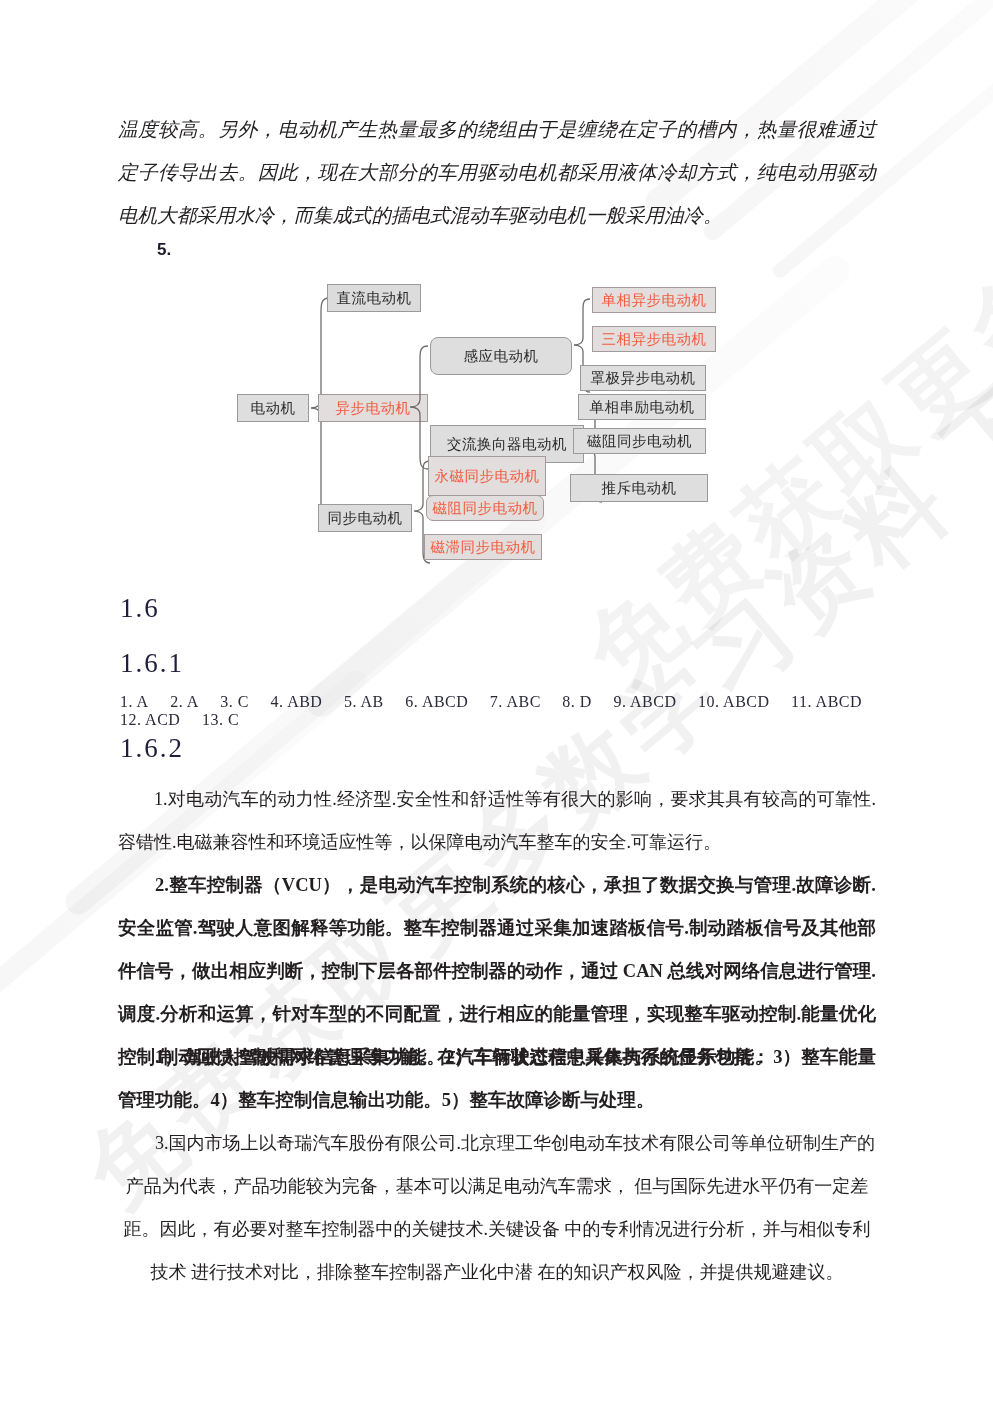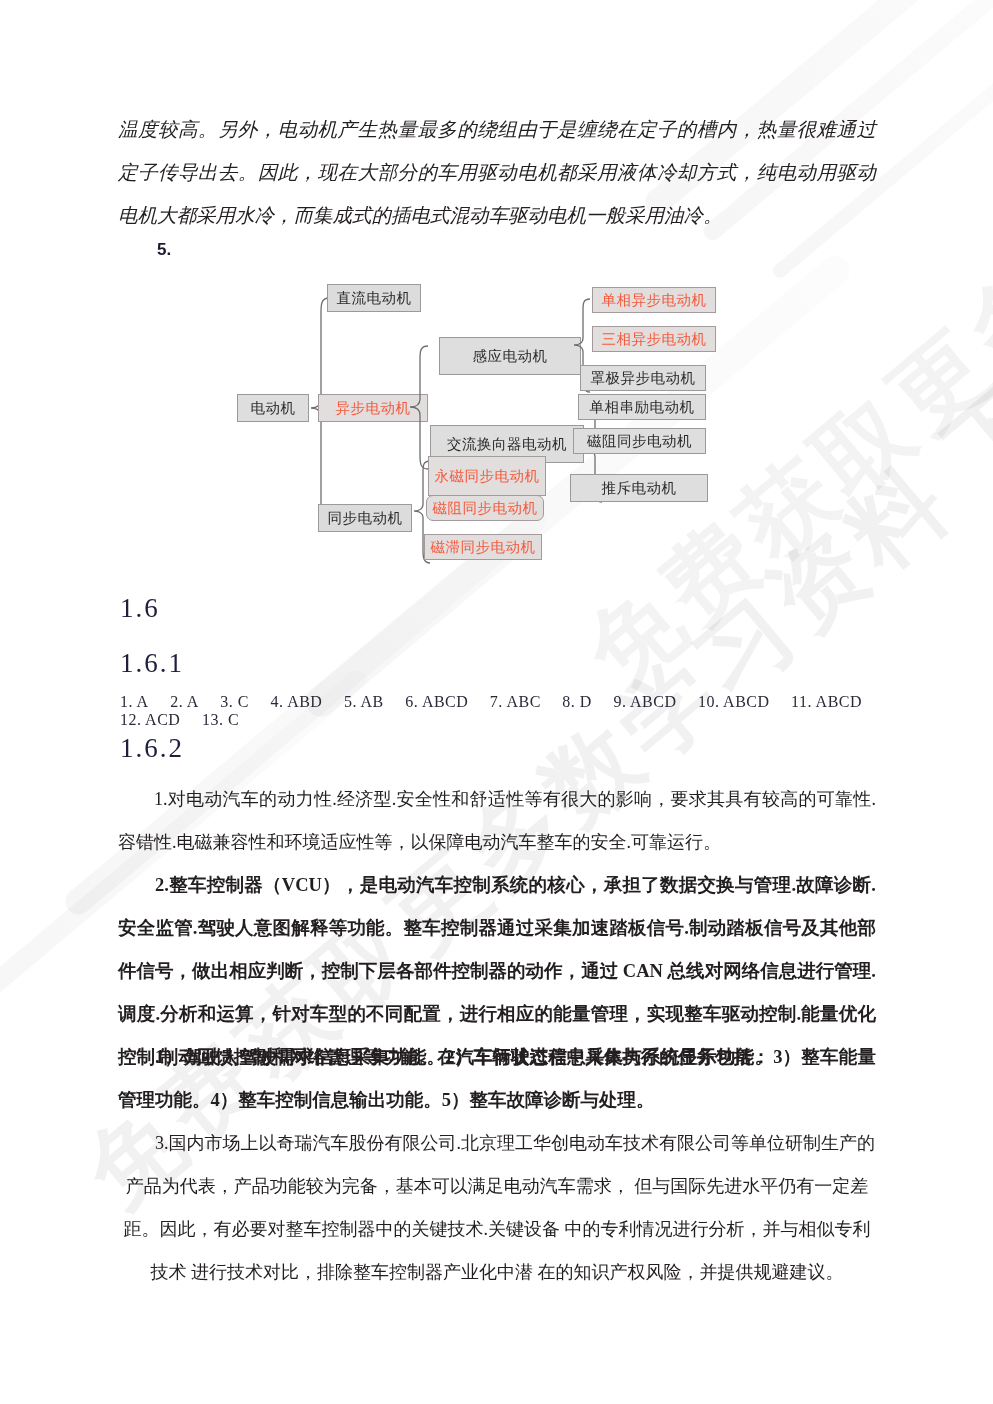--- a/index.html
+++ b/index.html
@@ -164,21 +164,21 @@
       <div class="node red" style="left:318px; top:119px; width:110px; height:28px;">异步电动机</div>
 
       <div class="node plain" style="left:318px; top:229px; width:94px; height:28px;">同步电动机</div>
 
       <div class="brace" style="left:408px; top:68px;">
         <svg width="22" height="130" viewBox="0 0 22 130">
           <path d="M20 3 C12 3 12 9 12 16 L12 56 C12 63 6 64 2 64 C6 64 12 65 12 72 L12 112 C12 119 12 126 20 126" fill="none" stroke="#6e6e6e" stroke-width="1.3"></path>
         </svg>
       </div>
 
-      <div class="node" style="left:439px; top:62px; width:142px; height:38px;">感应电动机</div>
+      <div class="node" style="left:430px; top:62px; width:142px; height:38px;border-radius:8px;">感应电动机</div>
 
       <div class="node" style="left:430px; top:150px; width:154px; height:38px;">交流换向器电动机</div>
 
       <div class="brace" style="left:572px; top:21px;">
         <svg width="20" height="100" viewBox="0 0 20 100">
           <path d="M18 3 C11 3 11 8 11 14 L11 42 C11 48 5 49 2 49 C5 49 11 50 11 56 L11 84 C11 90 11 96 18 96" fill="none" stroke="#6e6e6e" stroke-width="1.3"></path>
         </svg>
       </div>
 
       <div class="brace" style="left:584px; top:122px;">

